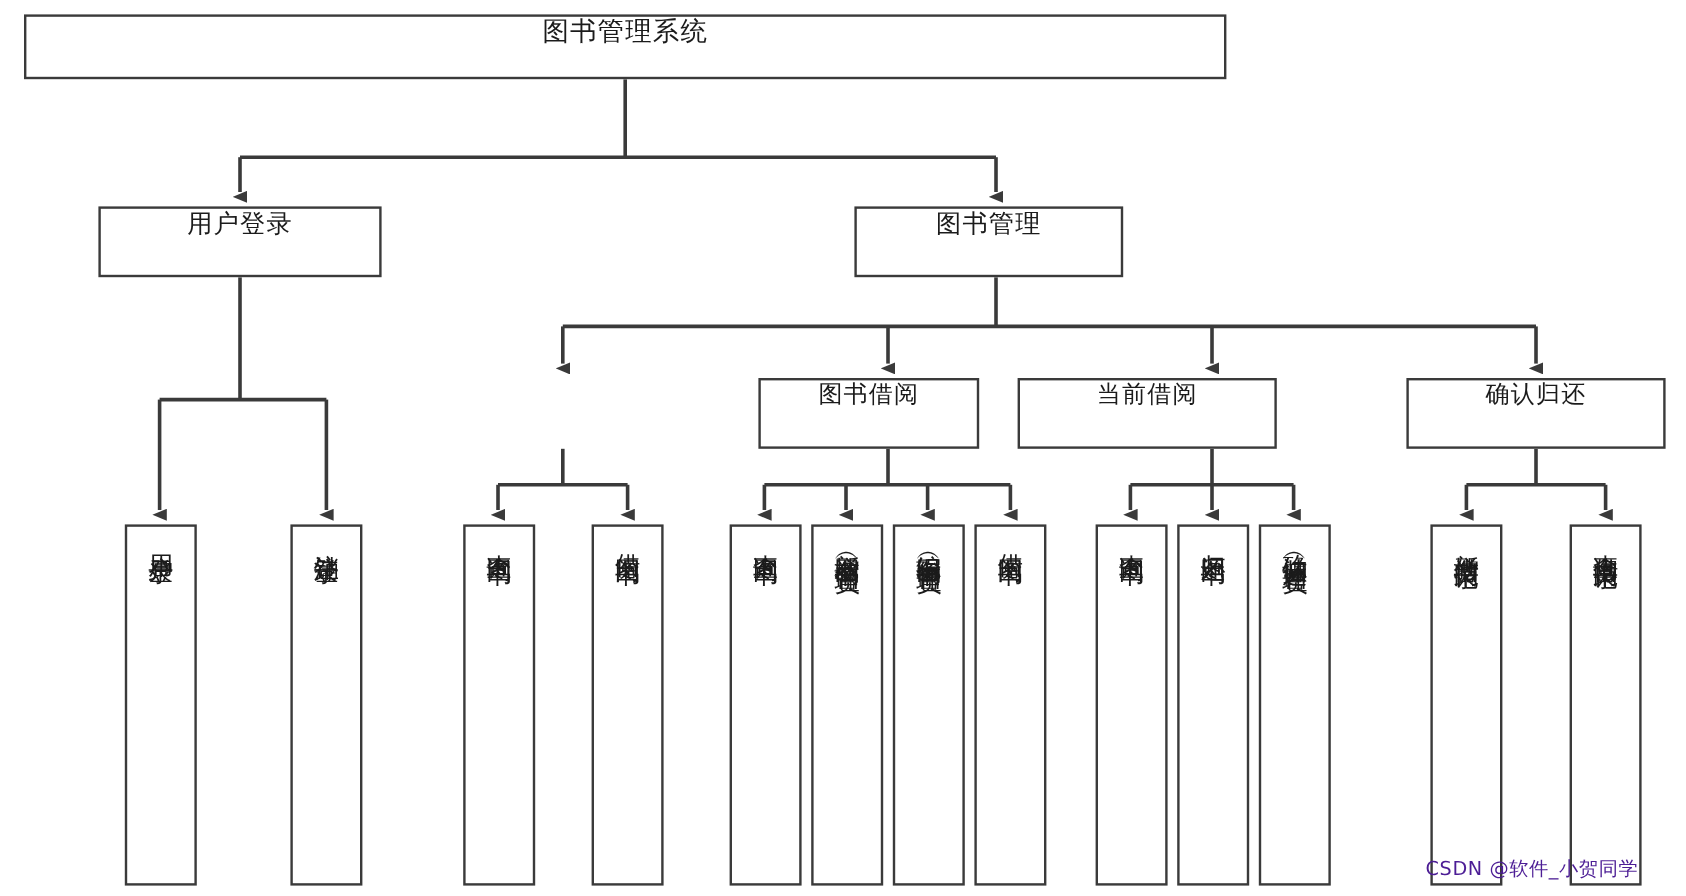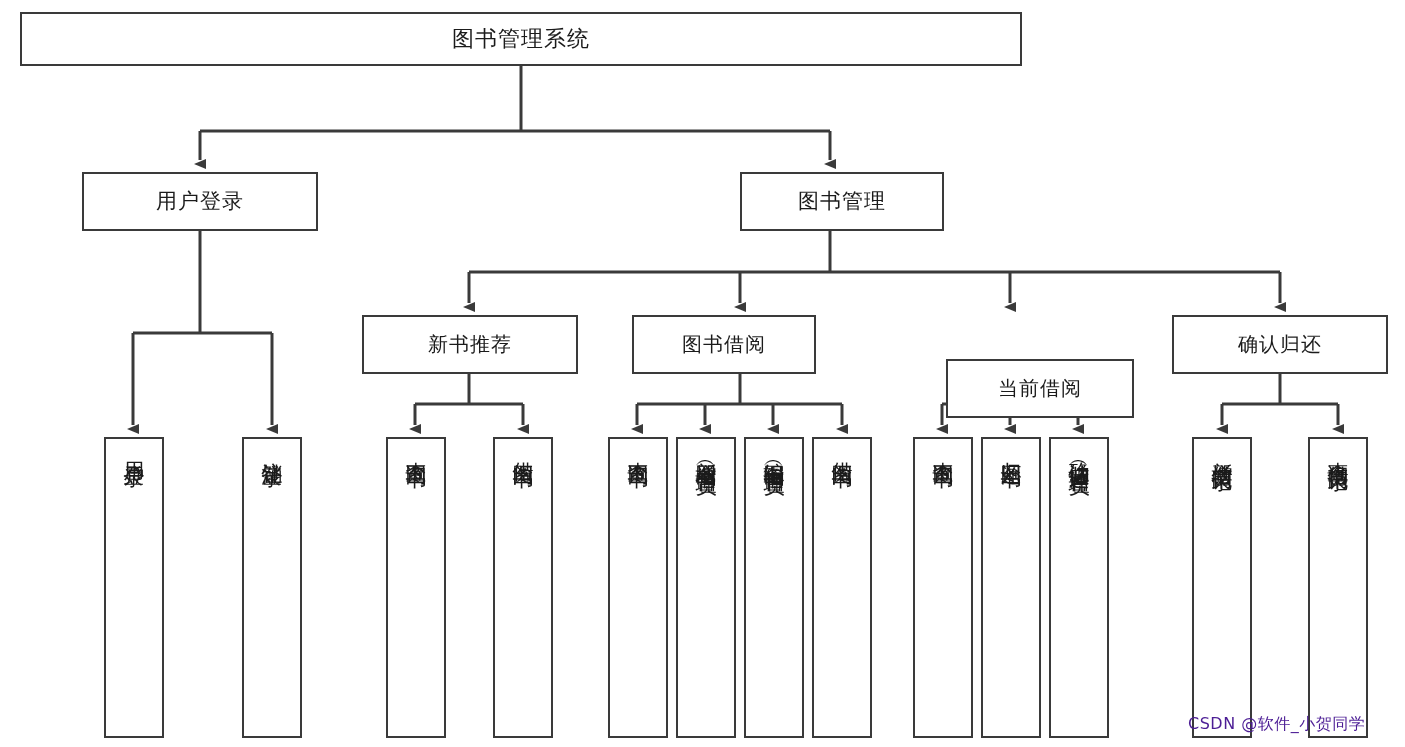--- a/index.html
+++ b/index.html
@@ -22,21 +22,20 @@
     width:1405px; height:747px;
     pointer-events:none;
   }
   
   .node{
     position:absolute;
     box-sizing:border-box;
     background:#ffffff;
     border:2.5px solid #3a3a3a;
     display:flex;
-    align-items:center;
     justify-content:center;
     text-align:center;
   }
   .node .label{
     font-size:21px;
     line-height:1.15;
     letter-spacing:1px;
     color:#1b1b1b;
     white-space:nowrap;
   }
@@ -129,31 +128,28 @@
     </g>
   </svg>
 
   <div class="node root" style="left:20px;top:12px;width:1002px;height:54px;">
     <span class="label">图书管理系统</span>
   </div>
 
   <div class="node tier2" style="left:82px;top:172px;width:236px;height:59px;">
     <span class="label">用户登录</span>
   </div>
-  <div class="node tier2" style="left:712px;top:172px;width:204px;height:59px;margin-left:28px;">
+  <div class="node tier2" style="left:712px;top:172px;width:224px;height:59px;">
     <span class="label">图书管理</span>
   </div>
 
-  <div class="node tier3" style="left:362px;top:315px;width:216px;height:59px;">
-    <span class="label">新书推荐</span>
-  </div>
   <div class="node tier3" style="left:632px;top:315px;width:184px;height:59px;">
     <span class="label">图书借阅</span>
   </div>
-  <div class="node tier3" style="left:946px;top:315px;width:188px;height:59px;margin-top:44px;">
+  <div class="node tier3" style="left:848px;top:315px;width:216px;height:59px;">
     <span class="label">当前借阅</span>
   </div>
   <div class="node tier3" style="left:1172px;top:315px;width:216px;height:59px;">
     <span class="label">确认归还</span>
   </div>
 
   <div class="node leaf" style="left:104px;top:437px;width:60px;height:301px;">
     <span class="label">用户登录</span>
   </div>
   <div class="node leaf" style="left:242px;top:437px;width:60px;height:301px;">

